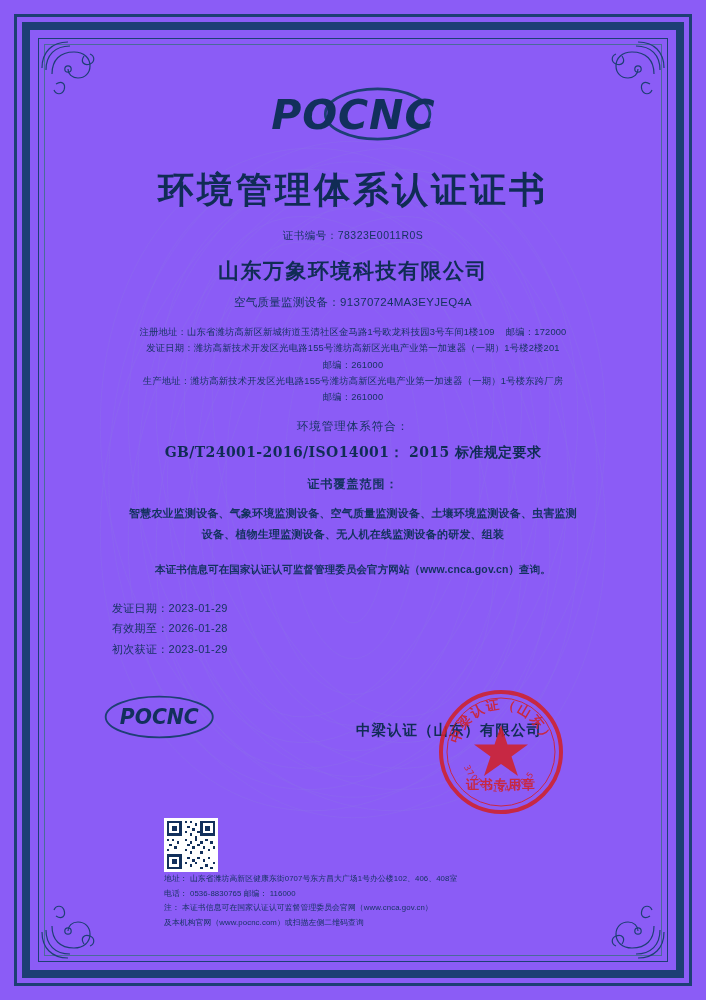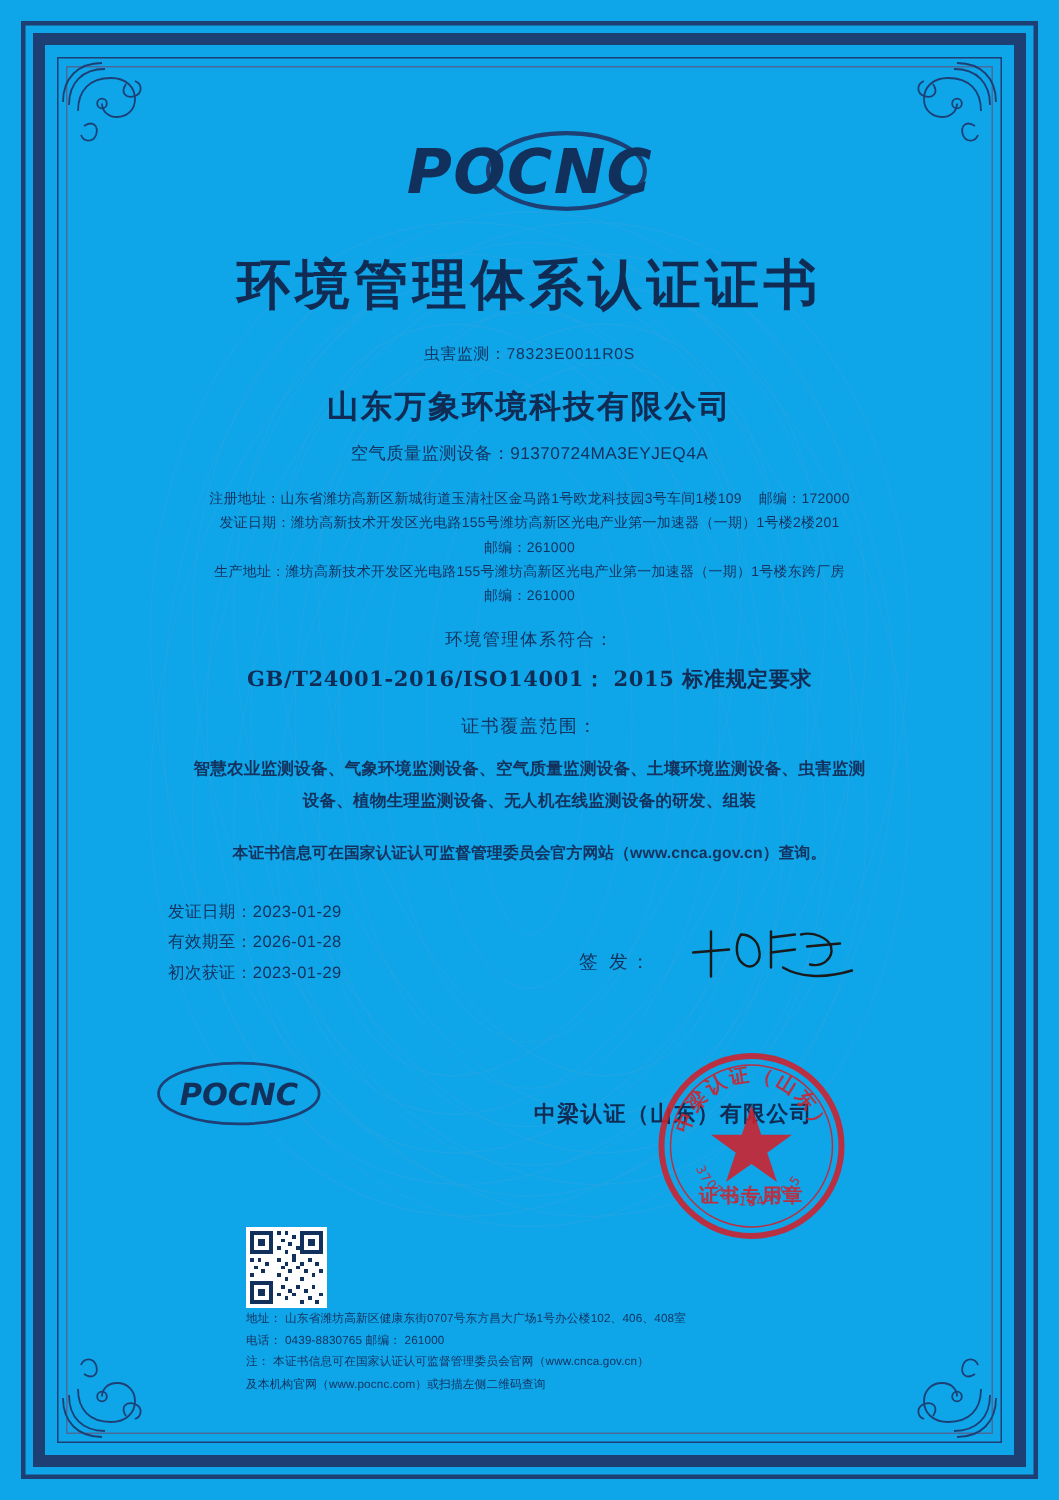--- a/index.html
+++ b/index.html
@@ -12,21 +12,21 @@
     height: 1000px;
     font-family: "Liberation Sans", sans-serif;
     color: #13325e;
     overflow: hidden;
   }
 
   #cert {
     position: relative;
     width: 706px;
     height: 1000px;
-    background: #0ea5e9;
+    background: #8b5cf6;
     overflow: hidden;
   }
 
   
   .frame-outer {
     position: absolute;
     left: 14px; top: 14px; right: 14px; bottom: 14px;
     border: 3px solid #1d3f74;
   }
   .frame-mid {
@@ -137,21 +137,21 @@
     font-family: "DejaVu Serif", serif;
     font-size: 14px;
     font-weight: bold;
     letter-spacing: 0.4px;
     color: #102c55;
   }
 
   .scope-title {
     margin-top: 14px;
     font-size: 12px;
-    font-weight: normal;
+    font-weight: bold;
     letter-spacing: 1px;
   }
 
   .scope-body {
     margin-top: 10px;
     font-size: 11px;
     font-weight: bold;
     line-height: 1.9;
     letter-spacing: 0.2px;
   }
@@ -350,21 +350,21 @@
     <div class="logo-top">
       <svg viewBox="0 0 320 60" xmlns="http://www.w3.org/2000/svg">
         <ellipse cx="186" cy="30" rx="56" ry="27" fill="none" stroke="#1d3f74" stroke-width="3"></ellipse>
         <text x="160" y="46" text-anchor="middle" font-family="DejaVu Sans, sans-serif" font-size="44" font-weight="bold" font-style="italic" fill="#12305c" letter-spacing="1">POCNC</text>
       </svg>
     </div>
 
     <div class="cert-title">环境管理体系认证证书</div>
 
     <div class="cert-no">
-      <span>虫害监测：</span><span>78323E0011R0S</span>
+      <span>证书编号：</span><span>78323E0011R0S</span>
     </div>
 
     <div class="company">山东万象环境科技有限公司</div>
 
     <div class="credit-code">
       <span>空气质量监测设备：</span><span>91370724MA3EYJEQ4A</span>
     </div>
 
     <div class="addr-block">
       <div class="addr-line">
@@ -401,38 +401,20 @@
         <span>发证日期：</span><span>2023-01-29</span>
       </div>
       <div>
         <span>有效期至：</span><span>2026-01-28</span>
       </div>
       <div>
         <span>初次获证：</span><span>2023-01-29</span>
       </div>
     </div>
 
-    <div class="sign-row">
-      <div class="sign-label">签 发：</div>
-      <div class="signature">
-        <svg viewBox="0 0 120 48" xmlns="http://www.w3.org/2000/svg">
-          <g fill="none" stroke="#1a1a1a" stroke-width="1.6" stroke-linecap="round">
-            <path d="M6 24 L30 22"></path>
-            <path d="M18 10 L18 40"></path>
-            <path d="M38 12 C34 18 34 28 40 32 C46 36 52 30 50 22 C49 16 44 12 38 12"></path>
-            <path d="M58 10 L58 34"></path>
-            <path d="M58 14 L74 12"></path>
-            <path d="M58 24 L74 22"></path>
-            <path d="M78 12 C86 10 96 14 98 20 C100 28 92 34 84 32"></path>
-            <path d="M82 20 L104 18"></path>
-            <path d="M66 34 C76 40 92 42 112 36"></path>
-          </g>
-        </svg>
-      </div>
-    </div>
 
     <div class="bottom-row">
       <div class="logo-bottom">
         <svg viewBox="0 0 130 50" xmlns="http://www.w3.org/2000/svg">
           <ellipse cx="62" cy="25" rx="58" ry="22" fill="none" stroke="#1d3f74" stroke-width="2"></ellipse>
           <text x="62" y="33" text-anchor="middle" font-family="DejaVu Sans, sans-serif" font-size="22" font-weight="bold" font-style="italic" fill="#12305c">POCNC</text>
         </svg>
       </div>
 
       <div class="issuer">中梁认证（山东）有限公司</div>
@@ -509,20 +491,20 @@
               <rect x="20" y="36" width="2" height="2"></rect>
               <rect x="28" y="38" width="2" height="2"></rect>
             <rect x="32" y="36" width="2" height="2"></rect>
               <rect x="36" y="38" width="2" height="2"></rect>
               <rect x="24" y="34" width="2" height="2"></rect>
           </g>
         </svg>
       </div>
       <div class="footer-text">
         <div>地址： 山东省潍坊高新区健康东街0707号东方昌大广场1号办公楼102、406、408室</div>
-        <div>电话： 0439-8830765        邮编： 261000</div>
+        <div>电话： 0536-8830765        邮编： 116000</div>
         <div>注： 本证书信息可在国家认证认可监督管理委员会官网（www.cnca.gov.cn）</div>
         <div>及本机构官网（www.pocnc.com）或扫描左侧二维码查询</div>
       </div>
     </div>
 
   </div>
 </div>
 
 </body></html>

